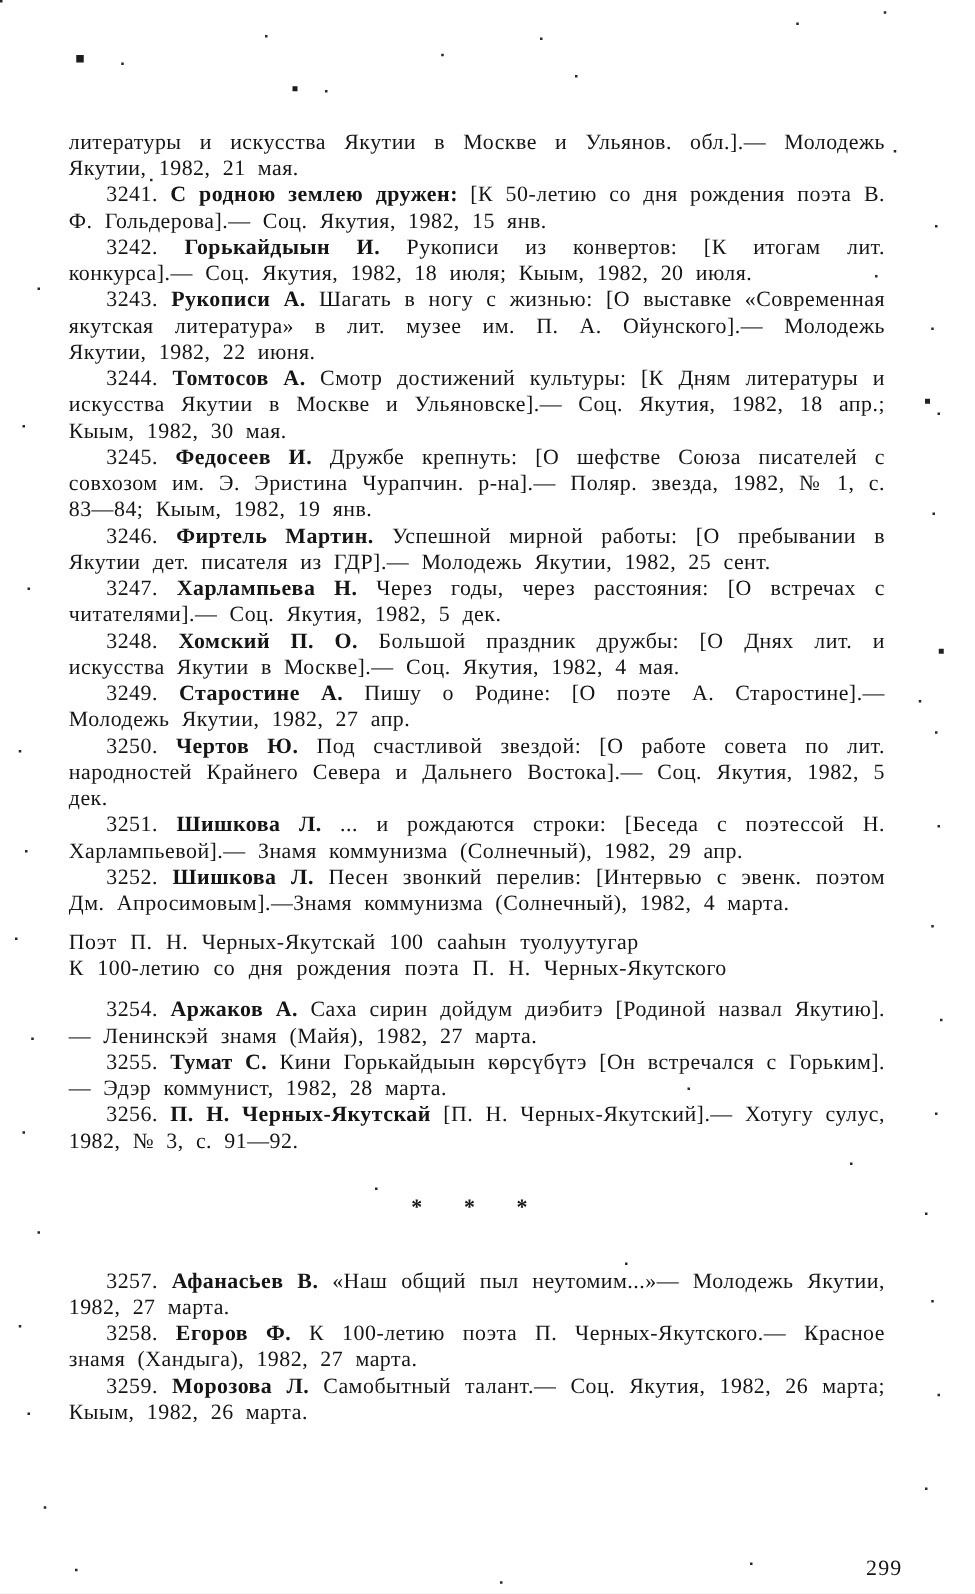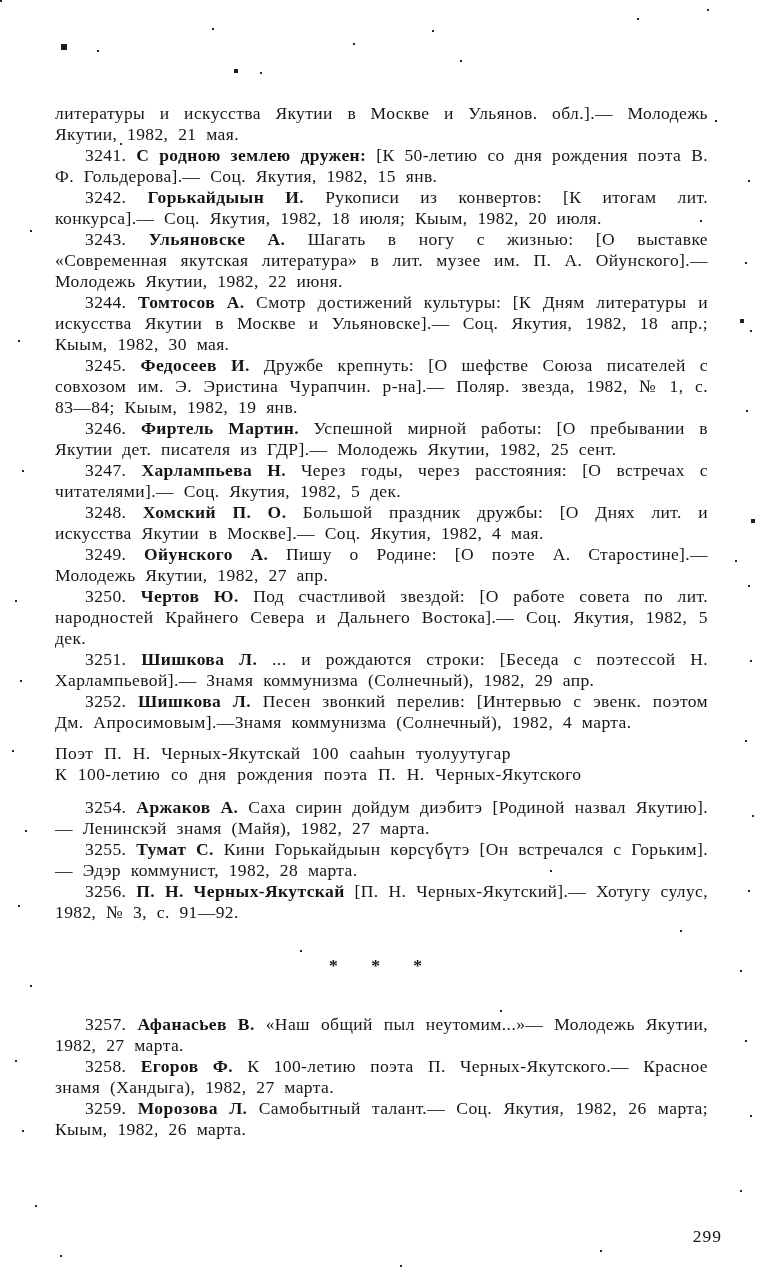--- a/index.html
+++ b/index.html
@@ -27,21 +27,21 @@
     word-spacing:6px;
   }
   .separator{
     text-align:center;
     font-weight:bold;
     letter-spacing:12px;
     margin:32px 0 38px 0;
   }
   .page-number{
     position:absolute;
-    right:58px;bottom:28px;
+    right:58px;bottom:10px;
     font-size:17.5px;
     letter-spacing:1px;
   }
   
   .noise{
     position:absolute;left:0;top:0;width:2px;height:2px;background:#262626;
     box-shadow:
       97px 50px 0 0 #262626, 212px 28px 0 0 #2a2a2a, 353px 43px 0 0 #262626,
       432px 30px 0 0 #2a2a2a, 637px 18px 0 0 #262626, 707px 9px 0 0 #2a2a2a,
       63px 46px 0 2px #1c1c1c, 235px 70px 0 1px #1c1c1c,
@@ -64,27 +64,27 @@
 </head>
 <body>
 
 <div class="page">
   <div class="noise"></div>
 
   <p class="para"><span>литературы и искусства Якутии в Москве и Ульянов. обл.].— Молодежь Якутии, 1982, 21 мая.</span></p>
 
   <p class="para entry"><span class="num">3241.</span> <span class="lead">С родною землею дружен:</span> <span>[К 50-летию со дня рождения поэта В. Ф. Гольдерова].— Соц. Якутия, 1982, 15 янв.</span></p>
   <p class="para entry"><span class="num">3242.</span> <span class="lead">Горькайдыын И.</span> <span>Рукописи из конвертов: [К итогам лит. конкурса].— Соц. Якутия, 1982, 18 июля; Кыым, 1982, 20 июля.</span></p>
-  <p class="para entry"><span class="num">3243.</span> <span class="lead">Ульяновске А.</span> <span>Шагать в ногу с жизнью: [О выставке «Современная якутская литература» в лит. музее им. П. А. Ойунского].— Молодежь Якутии, 1982, 22 июня.</span></p>
+  <p class="para entry"><span class="num">3243.</span> <span class="lead">Рукописи А.</span> <span>Шагать в ногу с жизнью: [О выставке «Современная якутская литература» в лит. музее им. П. А. Ойунского].— Молодежь Якутии, 1982, 22 июня.</span></p>
   <p class="para entry"><span class="num">3244.</span> <span class="lead">Томтосов А.</span> <span>Смотр достижений культуры: [К Дням литературы и искусства Якутии в Москве и Ульяновске].— Соц. Якутия, 1982, 18 апр.; Кыым, 1982, 30 мая.</span></p>
   <p class="para entry"><span class="num">3245.</span> <span class="lead">Федосеев И.</span> <span>Дружбе крепнуть: [О шефстве Союза писателей с совхозом им. Э. Эристина Чурапчин. р-на].— Поляр. звезда, 1982, № 1, с. 83—84; Кыым, 1982, 19 янв.</span></p>
   <p class="para entry"><span class="num">3246.</span> <span class="lead">Фиртель Мартин.</span> <span>Успешной мирной работы: [О пребывании в Якутии дет. писателя из ГДР].— Молодежь Якутии, 1982, 25 сент.</span></p>
   <p class="para entry"><span class="num">3247.</span> <span class="lead">Харлампьева Н.</span> <span>Через годы, через расстояния: [О встречах с читателями].— Соц. Якутия, 1982, 5 дек.</span></p>
   <p class="para entry"><span class="num">3248.</span> <span class="lead">Хомский П. О.</span> <span>Большой праздник дружбы: [О Днях лит. и искусства Якутии в Москве].— Соц. Якутия, 1982, 4 мая.</span></p>
-  <p class="para entry"><span class="num">3249.</span> <span class="lead">Ойунского А.</span> <span>Пишу о Родине: [О поэте А. Старостине].— Молодежь Якутии, 1982, 27 апр.</span></p>
+  <p class="para entry"><span class="num">3249.</span> <span class="lead">Старостине А.</span> <span>Пишу о Родине: [О поэте А. Старостине].— Молодежь Якутии, 1982, 27 апр.</span></p>
   <p class="para entry"><span class="num">3250.</span> <span class="lead">Чертов Ю.</span> <span>Под счастливой звездой: [О работе совета по лит. народностей Крайнего Севера и Дальнего Востока].— Соц. Якутия, 1982, 5 дек.</span></p>
   <p class="para entry"><span class="num">3251.</span> <span class="lead">Шишкова Л.</span> <span>... и рождаются строки: [Беседа с поэтессой Н. Харлампьевой].— Знамя коммунизма (Солнечный), 1982, 29 апр.</span></p>
   <p class="para entry"><span class="num">3252.</span> <span class="lead">Шишкова Л.</span> <span>Песен звонкий перелив: [Интервью с эвенк. поэтом Дм. Апросимовым].—Знамя коммунизма (Солнечный), 1982, 4 марта.</span></p>
 
   <div class="heading">
     <div>Поэт П. Н. Черных-Якутскай 100 сааһын туолуутугар</div>
     <div>К 100-летию со дня рождения поэта П. Н. Черных-Якутского</div>
   </div>
 
   <p class="para entry"><span class="num">3254.</span> <span class="lead">Аржаков А.</span> <span>Саха сирин дойдум диэбитэ [Родиной назвал Якутию].— Ленинскэй знамя (Майя), 1982, 27 марта.</span></p>

